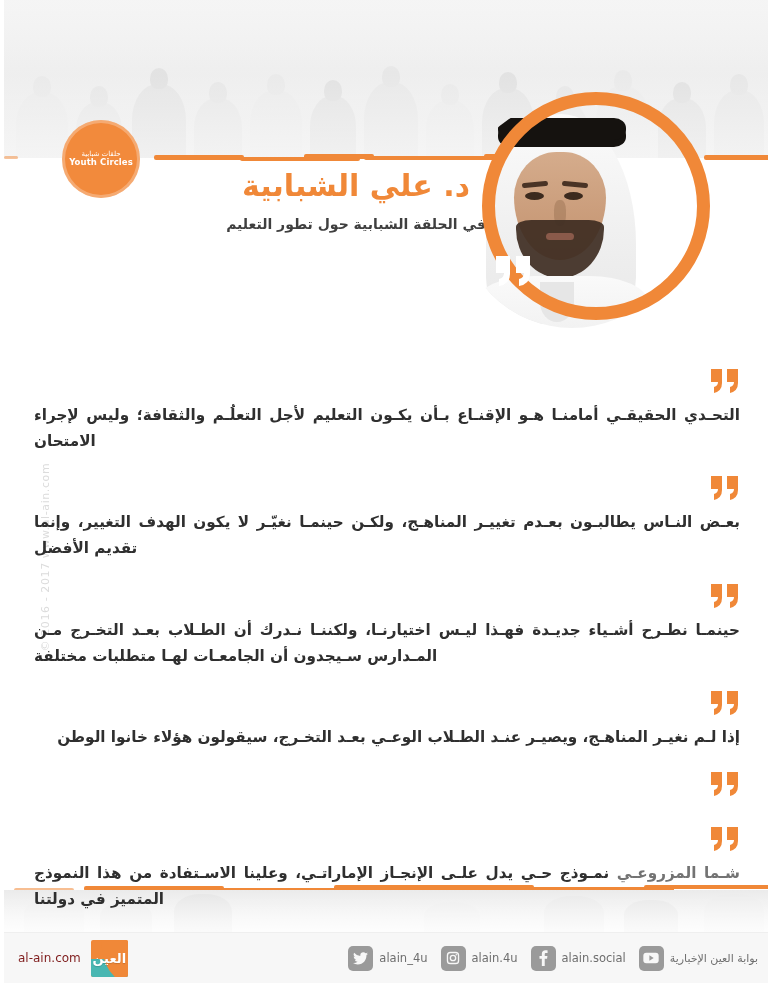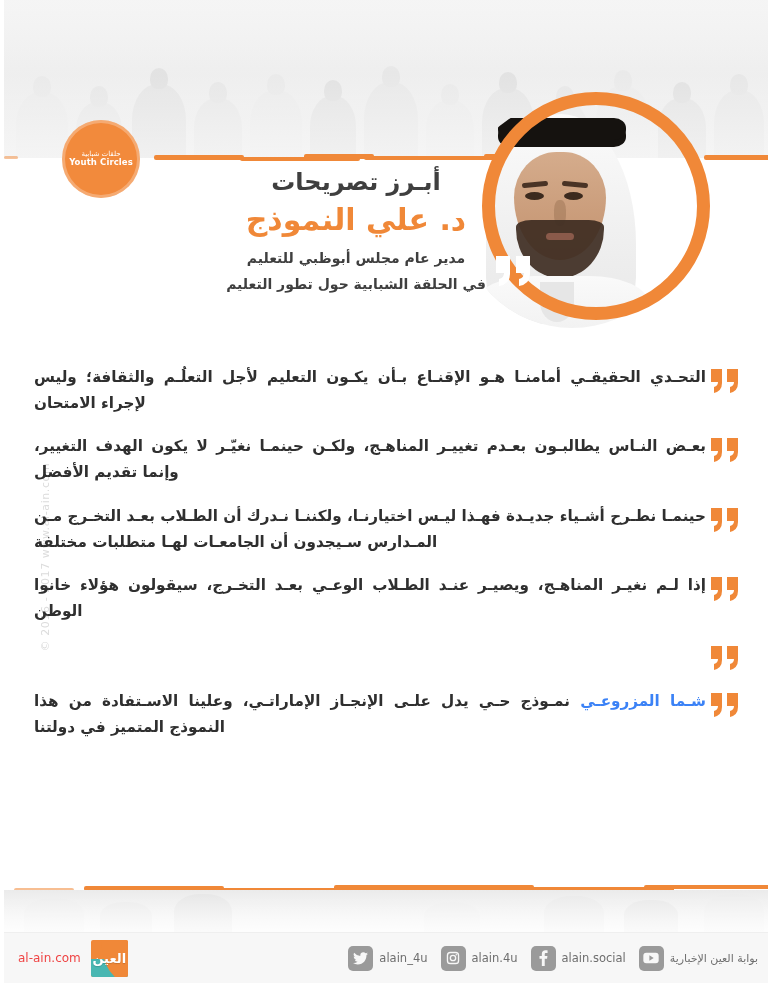--- a/index.html
+++ b/index.html
@@ -99,29 +99,29 @@
   }
 
   
   .titles{position:absolute;right:252px;top:168px;width:320px;text-align:center;z-index:4;}
   .t-main{font-size:24px;font-weight:bold;color:#3f3f3f;letter-spacing:1px;margin-bottom:6px;}
   .t-name{font-size:30px;font-weight:bold;color:#f08838;letter-spacing:.5px;margin-bottom:9px;}
   .t-sub{font-size:14px;font-weight:bold;color:#3f3f3f;line-height:1.85;}
 
   
   .quotes{position:absolute;right:28px;top:364px;width:712px;z-index:4;}
-  .q{display:flex;flex-direction:row;align-items:flex-start;margin-bottom:17px;}
+  .q{display:flex;flex-direction:column;align-items:flex-start;margin-bottom:17px;}
   .q-mark{flex:0 0 34px;width:34px;padding-top:4px;}
   .q-mark svg{display:block;}
   .q-text{
     flex:1 1 auto;font-size:15.2px;font-weight:bold;color:#2f2f2f;
     line-height:1.72;text-align:justify;text-align-last:left;
     padding-left:6px;letter-spacing:0px;
   }
-  .q-text .hl{color:#3b82f6;}
+  .q-text .hl{color:#737373;}
 
   
   .botband{
     position:absolute;left:0;top:890px;width:768px;height:42px;overflow:hidden;
     background:linear-gradient(180deg,#e4e4e4 0%,#ededed 55%,#f7f7f7 100%);
   }
   .botband .fig{opacity:.6;}
   .botband-fade{position:absolute;inset:0;background:linear-gradient(180deg,rgba(255,255,255,.25),rgba(255,255,255,.8));}
 
   
@@ -132,21 +132,21 @@
   }
   .socials{display:flex;flex-direction:row;align-items:center;gap:13px;direction:ltr;}
   .soc{display:flex;flex-direction:row;align-items:center;gap:6px;}
   .soc .ic{
     width:25px;height:25px;border-radius:5px;background:#9a9a9a;
     display:flex;align-items:center;justify-content:center;color:#f7f7f7;
   }
   .soc .lb{font-size:11.5px;color:#6e6e6e;}
   .soc .lb.ar{font-size:11px;direction:rtl;}
   .brandbox{display:flex;flex-direction:row;align-items:center;gap:10px;direction:ltr;}
-  .brandbox .site{font-size:12px;color:#ef4444;}
+  .brandbox .site{font-size:12px;color:#7f1d1d;}
   .logo{
     width:37px;height:37px;border-radius:2px;overflow:hidden;position:relative;
     background:#f08838;
   }
   .logo .teal{position:absolute;left:0;bottom:0;width:100%;height:46%;background:#49b7b2;}
   .logo .swoosh{
     position:absolute;right:-4px;top:-6px;width:34px;height:46px;background:#f08838;
     border-radius:0 0 0 100%;transform:rotate(12deg);
   }
   .logo .ar{
@@ -248,23 +248,21 @@
     <div class="ring"></div>
     <div class="qmark-photo">
       <svg width="40" height="34" viewBox="0 0 40 34">
         <path d="M2 2 h14 v18 q0 10 -11 12 v-7 q5 -1 5 -6 h-8z" fill="#ffffff"></path>
         <path d="M22 2 h14 v18 q0 10 -11 12 v-7 q5 -1 5 -6 h-8z" fill="#ffffff"></path>
       </svg>
     </div>
   </div>
 
   <div class="titles">
-    <div class="t-main">أبـرز تصريحات</div>
-    <div class="t-name">د. علي النموذج</div>
-    <div class="t-sub">مدير عام مجلس أبوظبي للتعليم</div>
+    <div class="t-name">د. علي الشبابية</div>
     <div class="t-sub">في الحلقة الشبابية حول تطور التعليم</div>
   </div>
 
   <div class="quotes">
 
     <div class="q">
       <div class="q-mark">
         <svg width="30" height="26" viewBox="0 0 30 26">
             <path d="M1 1 h11 v14 q0 8 -8 10 v-6 q4 -1 4 -5 h-7z" fill="#f08838"></path>
             <path d="M17 1 h11 v14 q0 8 -8 10 v-6 q4 -1 4 -5 h-7z" fill="#f08838"></path>

